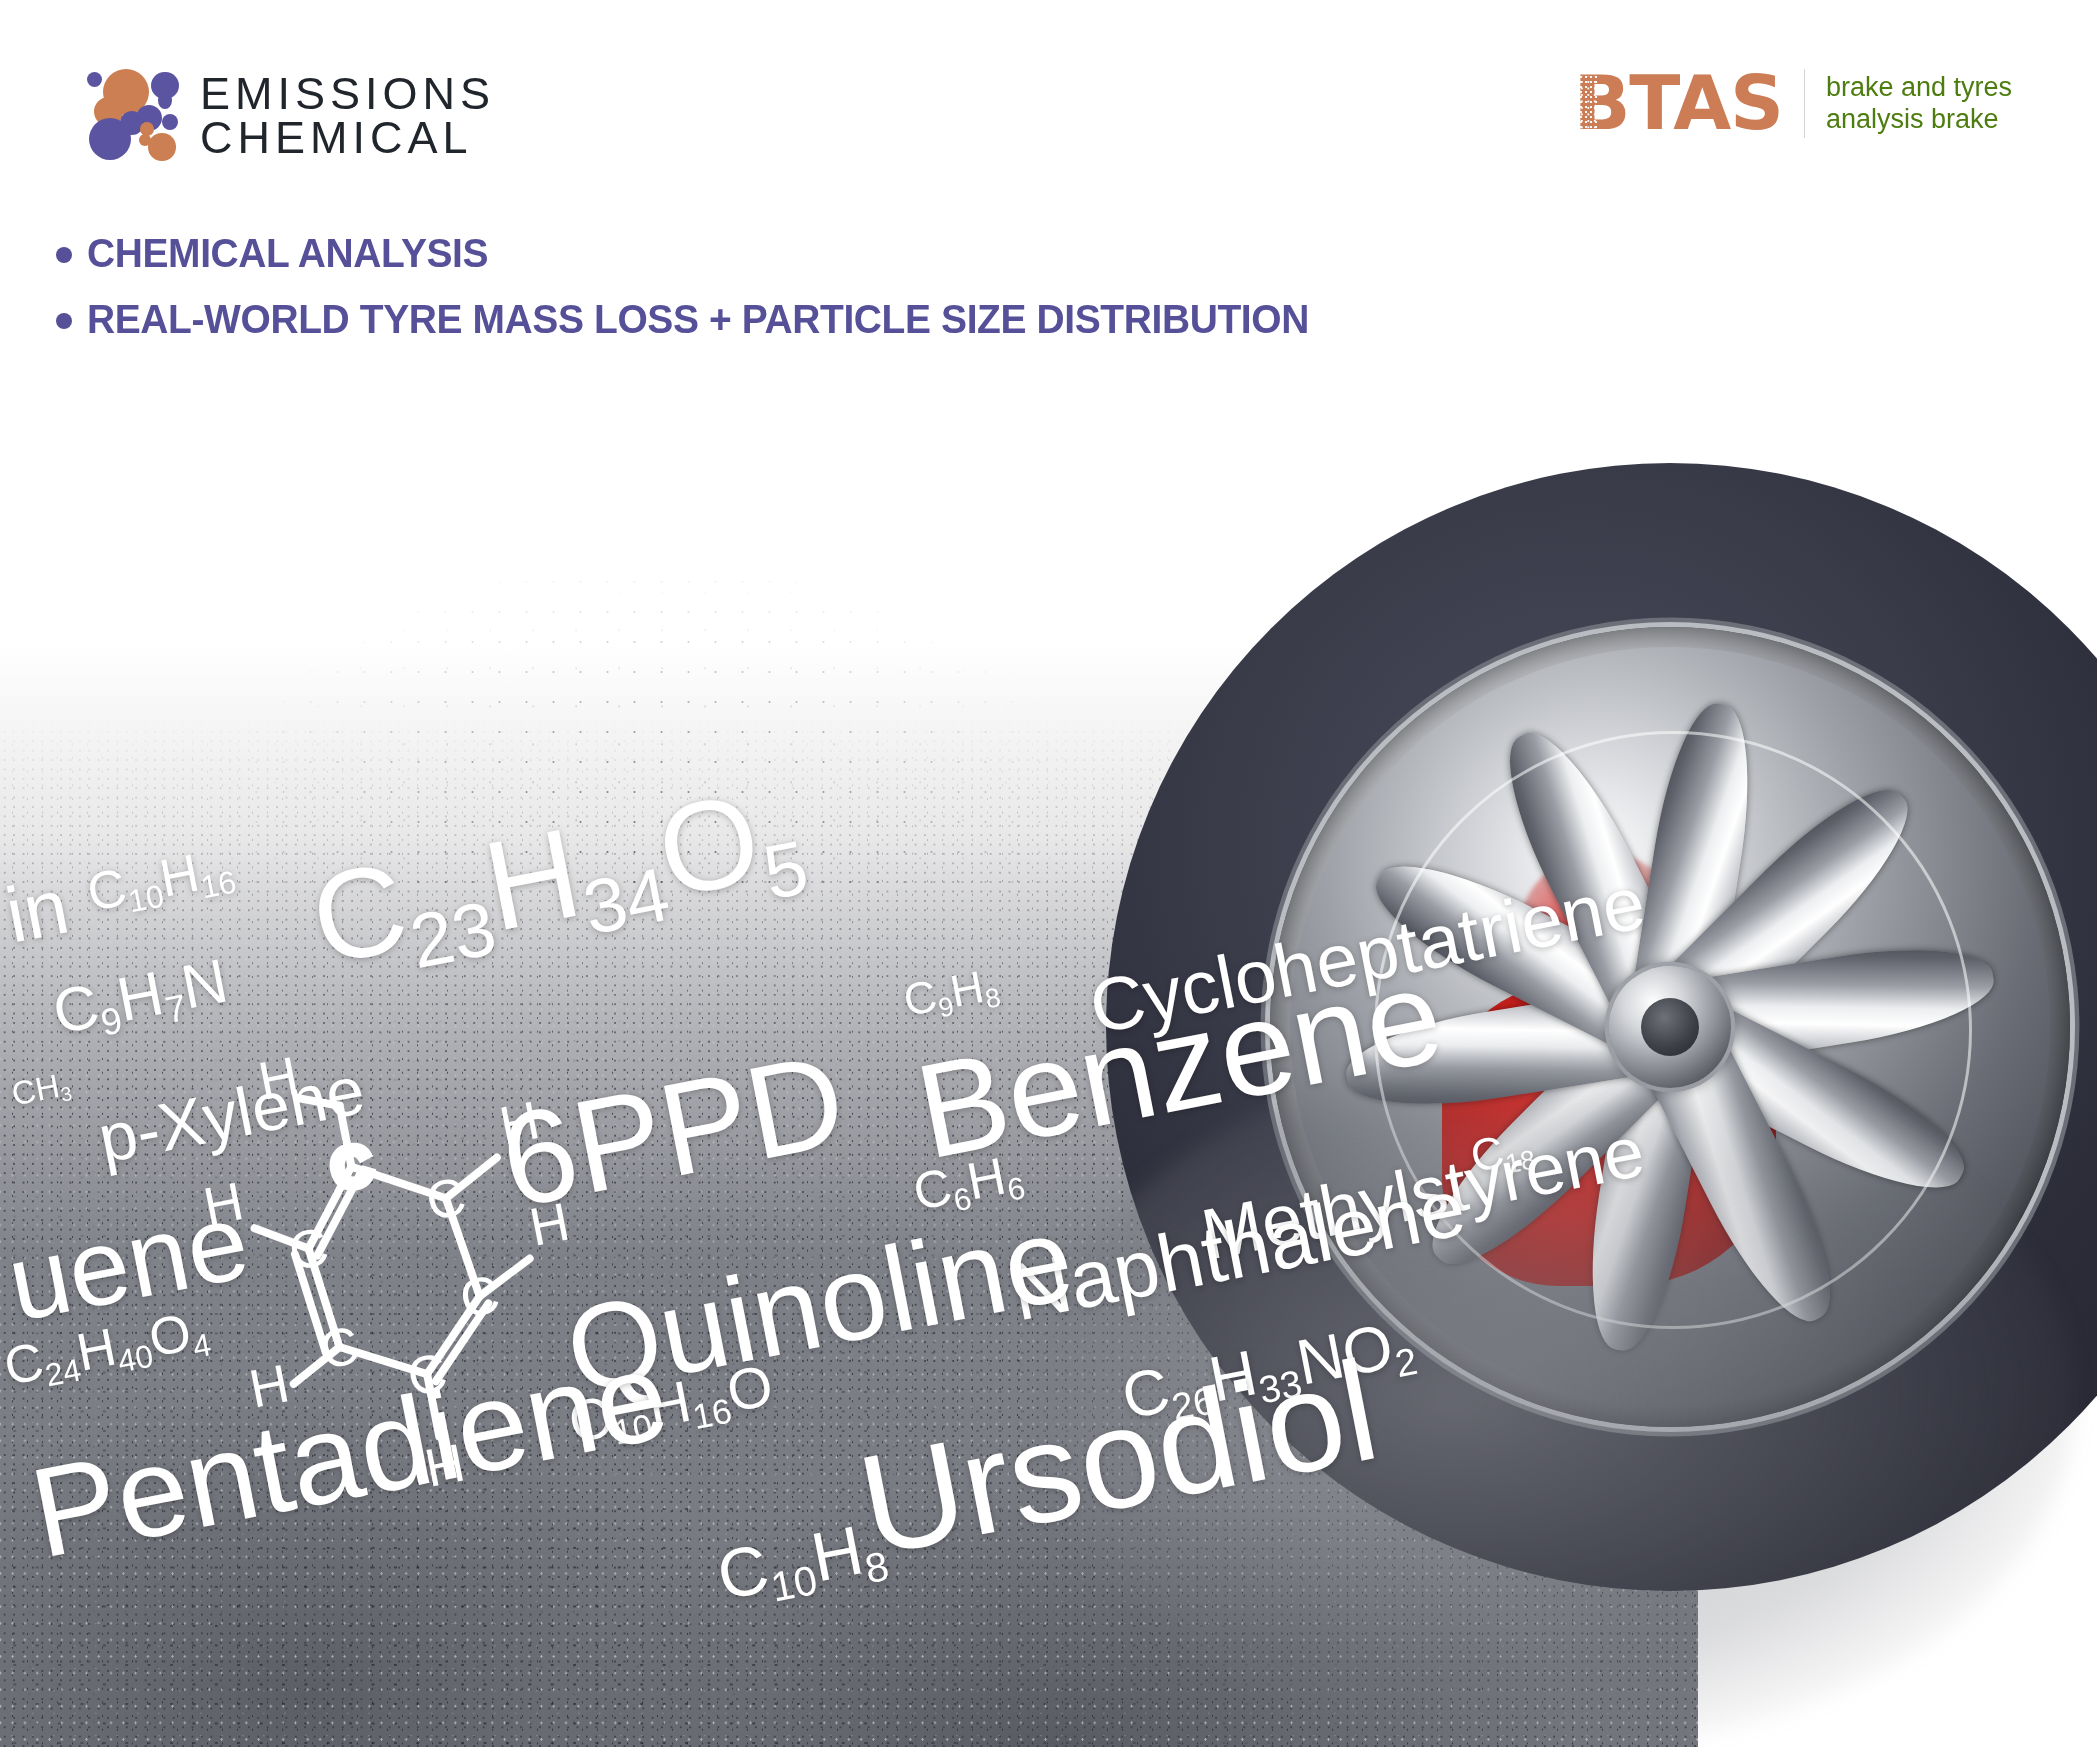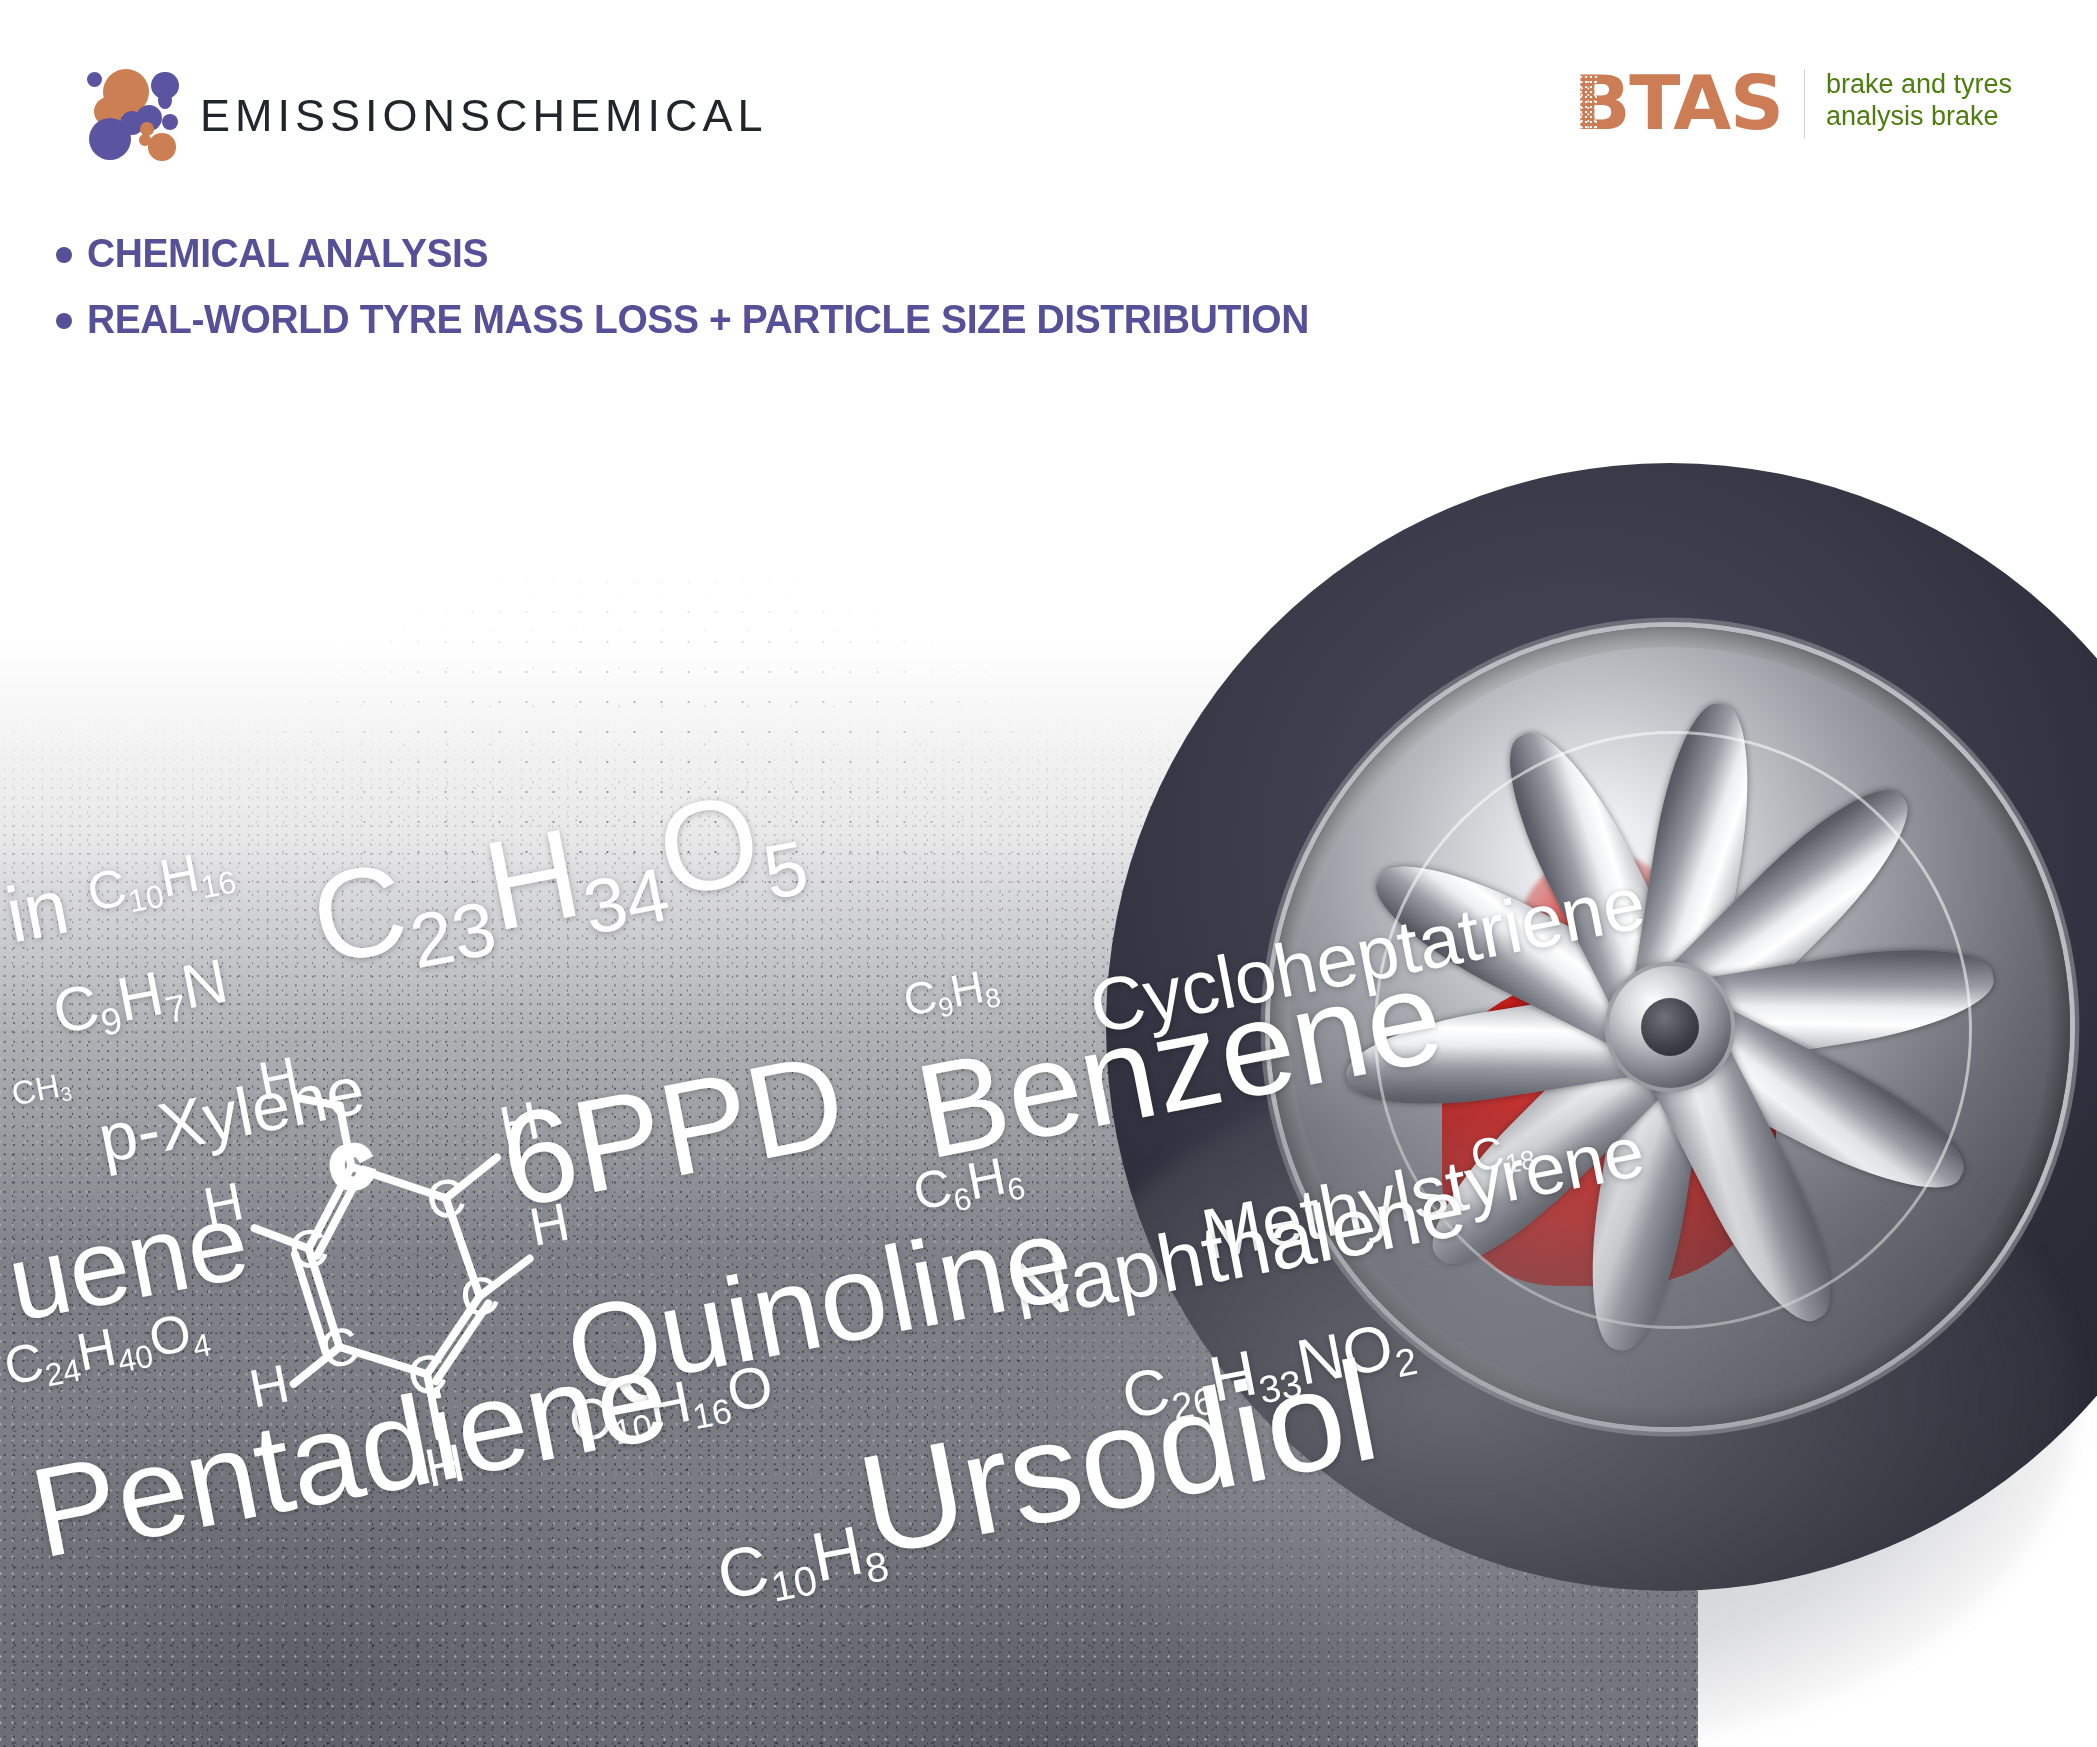--- a/index.html
+++ b/index.html
@@ -5,25 +5,25 @@
   html,body{margin:0;padding:0;background:#fff;}
   body{width:2097px;height:1748px;overflow:hidden;font-family:"Liberation Sans",sans-serif;}
   #stage{position:relative;width:2097px;height:1748px;background:#ffffff;overflow:hidden;}
 
   
   .hdr{position:absolute;top:0;left:0;width:100%;height:217px;z-index:60;}
 
   .ea-logo{position:absolute;left:87px;top:69px;display:flex;align-items:center;gap:19px;}
   .ea-bubbles{position:relative;width:94px;height:93px;flex:0 0 auto;}
   .ea-bubbles i{position:absolute;border-radius:50%;display:block;}
-  .ea-words{display:flex;flex-direction:row;line-height:0.97;}
+  .ea-words{display:flex;flex-direction:column;line-height:0.97;}
   .ea-words span{font-size:45px;letter-spacing:5px;color:#21262d;font-weight:300;
                  font-family:"Liberation Sans",sans-serif;}
 
-  .btas-logo{position:absolute;right:85px;top:69px;display:flex;gap:21px;}
+  .btas-logo{position:absolute;right:85px;top:69px;display:flex;align-items:center;gap:21px;}
   .btas-mark{font-size:75px;font-weight:bold;letter-spacing:-1.4px;line-height:0.92;
              color:#cc7d55;font-family:"DejaVu Sans",sans-serif;position:relative;}
   .btas-mark .dither{position:absolute;left:1.4px;top:7.2px;width:24.6px;height:62px;
         background:
           radial-gradient(circle at 20% 20%,#fff 1px,transparent 1.2px) 0 0/5px 5px,
           radial-gradient(circle at 70% 60%,#fff 0.9px,transparent 1px) 2.2px 2.2px/6.5px 6.5px;
         opacity:.95;pointer-events:none;}
   .btas-div{width:1.4px;height:69px;background:#d3d3d3;}
   .btas-sub{display:flex;flex-direction:column;line-height:1.18;color:#4d7c0f;font-size:27px;
             font-family:"Liberation Sans",sans-serif;font-weight:300;}

